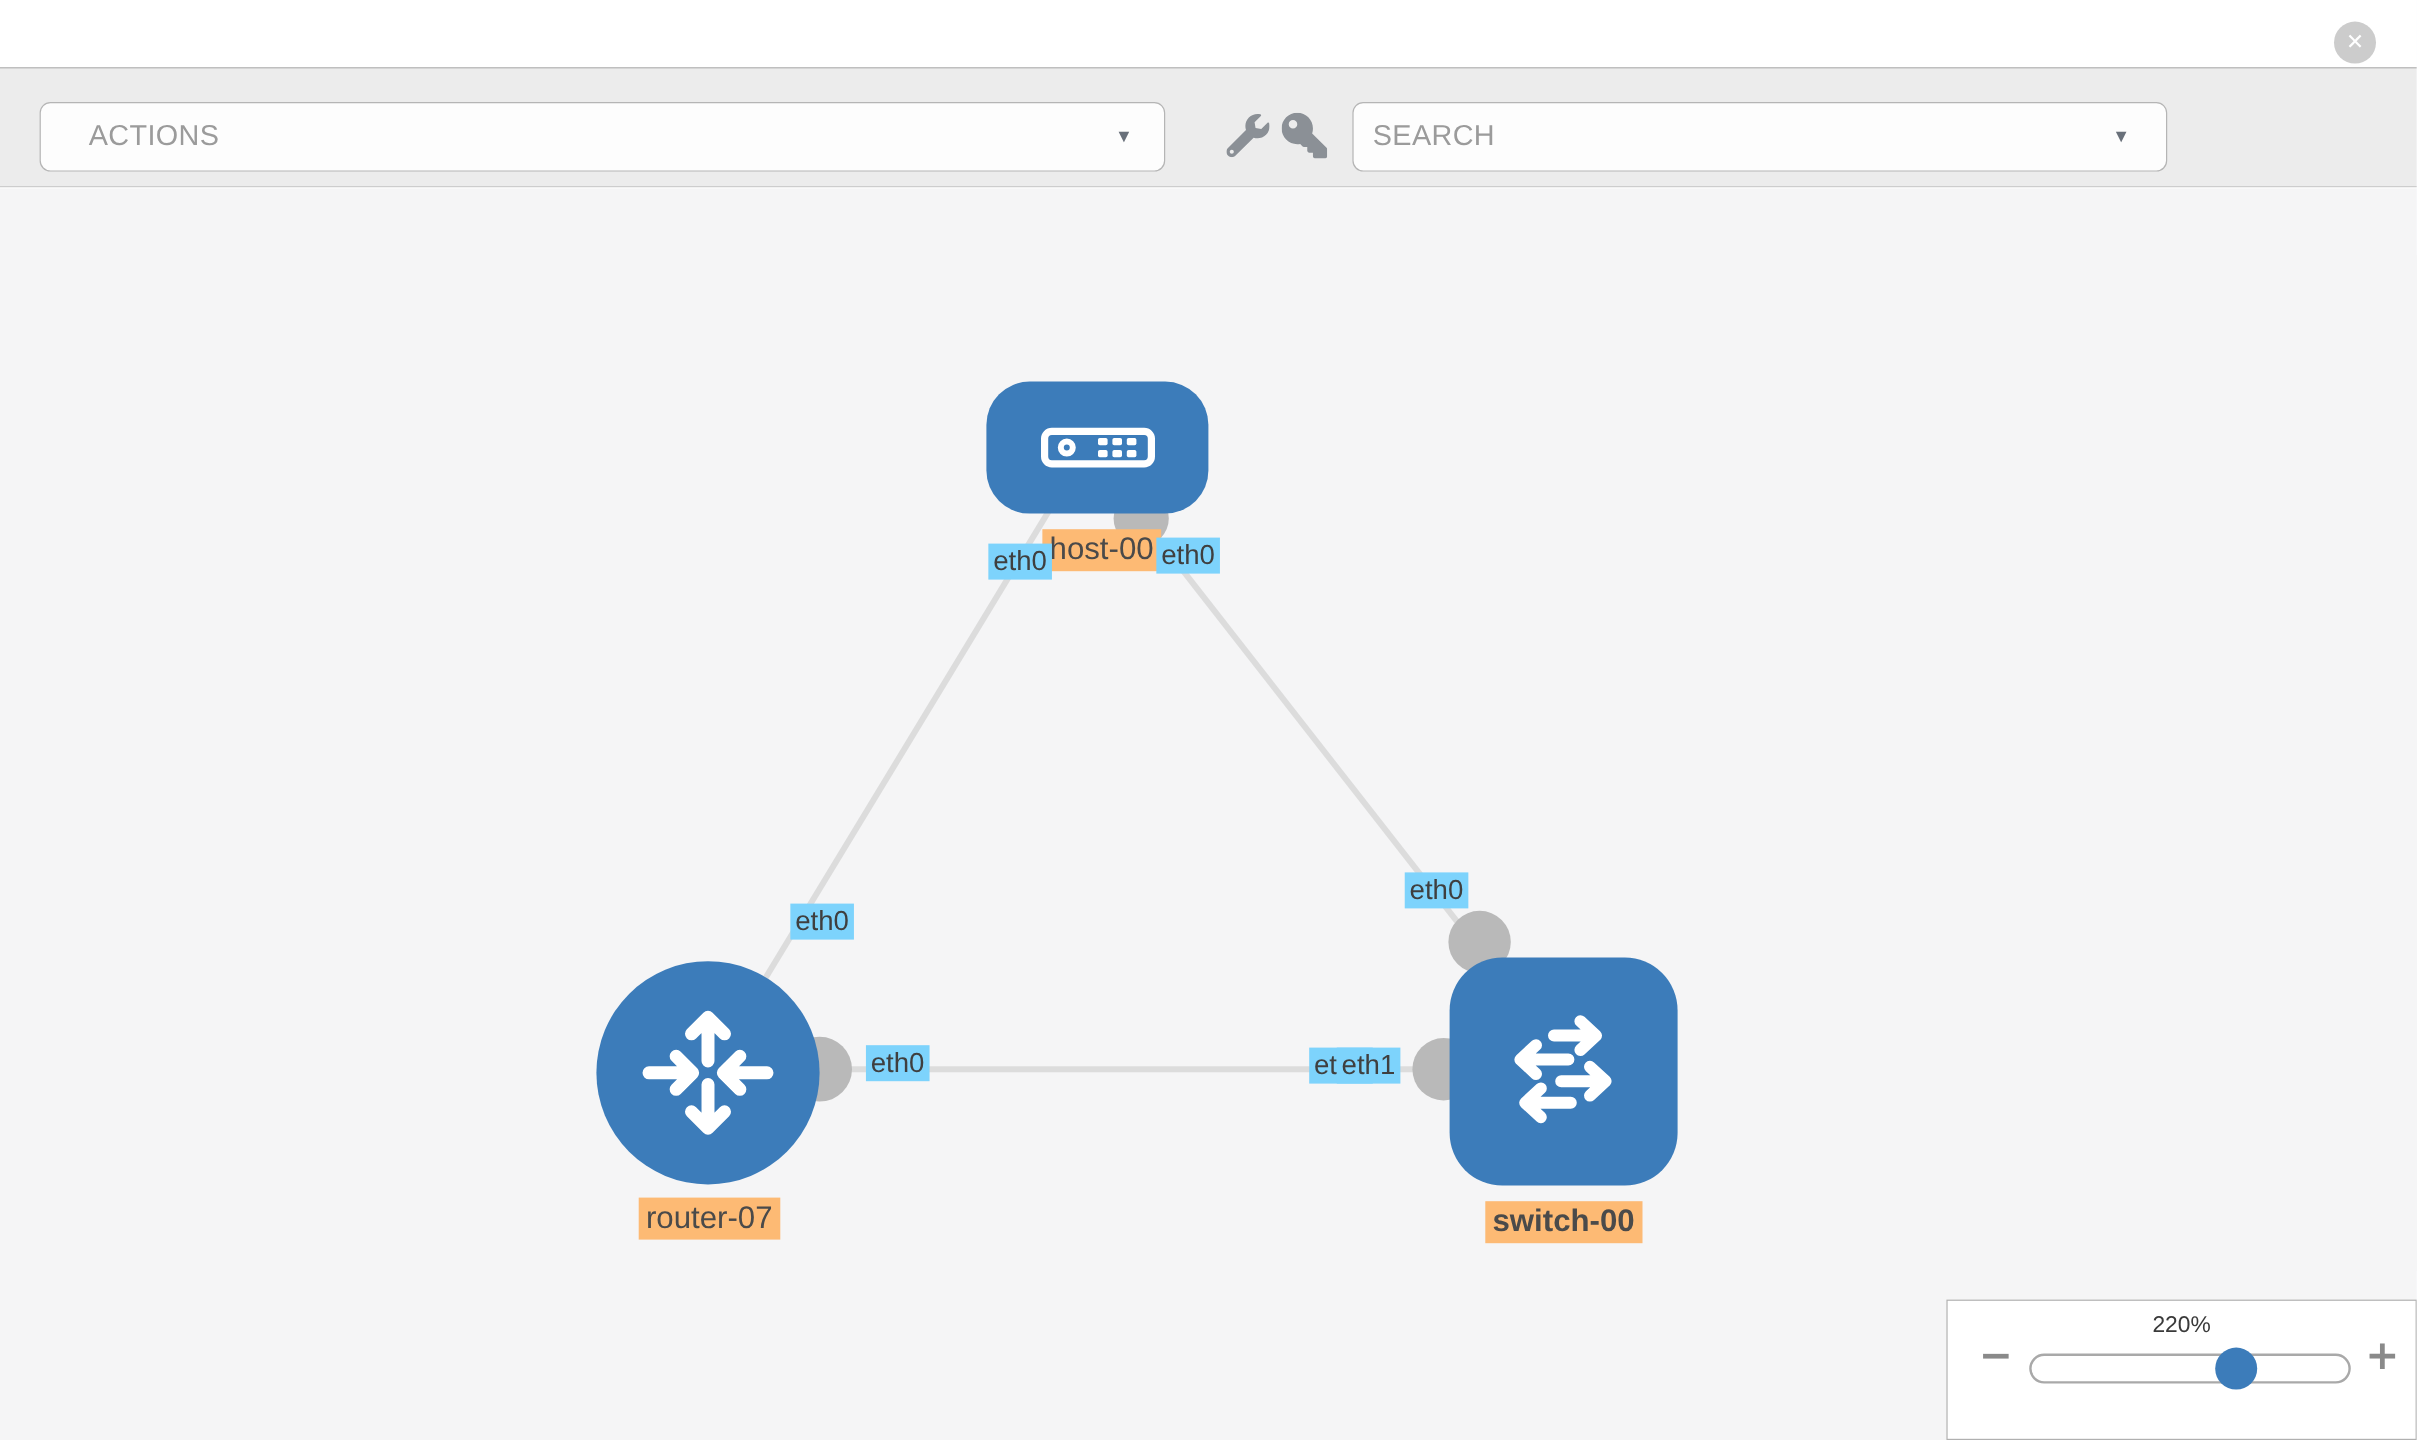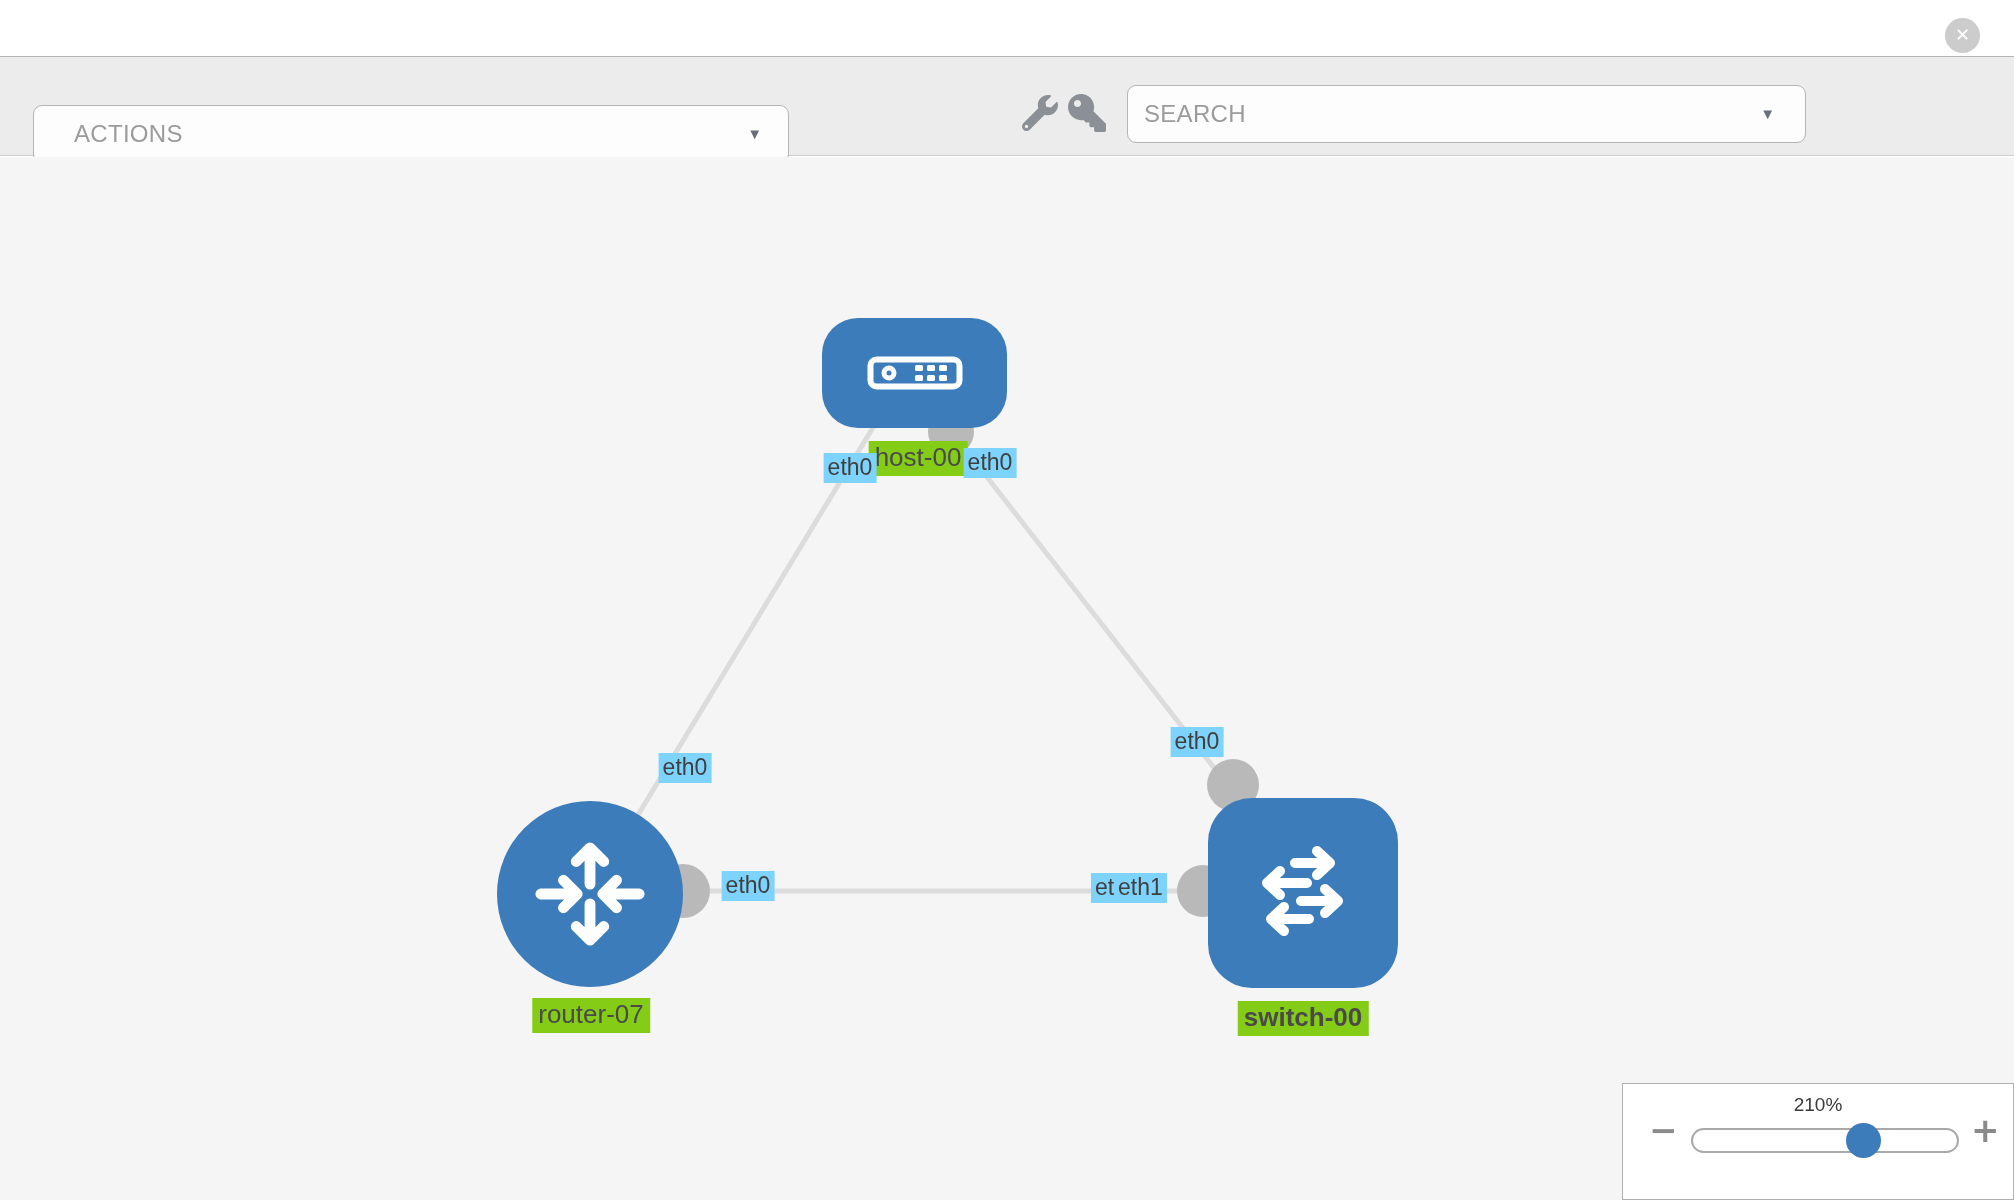--- a/index.html
+++ b/index.html
@@ -24,21 +24,21 @@
 
   
   .toolbar {
     position: absolute; left: 0; top: 56px; width: 2014px; height: 100px;
     background: #ececec; border-top: 1px solid #b3b3b3; border-bottom: 1px solid #cdcdcd;
   }
   .combo {
     position: absolute; top: 28px; height: 58px; background: #fdfdfd;
     border: 1px solid #b5b5b5; border-radius: 9px;
   }
-  .combo-actions { left: 33px;  width: 756px; margin-top: 20px; }
+  .combo-actions { left: 33px;  width: 938px; }
   .combo-search  { left: 1127px; width: 679px; }
   .combo-text {
     position: absolute; left: 0; top: 0; height: 56px; line-height: 56px;
     font-size: 24px; color: #9b9b9b; letter-spacing: .3px;
   }
   .combo-actions .combo-text { padding-left: 40px; }
   .combo-search  .combo-text { padding-left: 16px; }
   .combo-caret {
     position: absolute; top: 0; height: 56px; line-height: 56px;
     font-size: 15px; color: #69707a;
@@ -59,21 +59,21 @@
   .links-svg { position: absolute; left: 0; top: 0; }
 
   .node { position: absolute; background: #3c7cba; cursor: pointer; }
   .node svg { position: absolute; left: 50%; top: 50%; transform: translate(-50%, -50%); display: block; }
   .node-host   { left: 822px; top: 161px; width: 185px; height: 110px; border-radius: 36px; }
   .node-router { left: 497px; top: 644px; width: 186px; height: 186px; border-radius: 50%; }
   .node-switch { left: 1208px; top: 641px; width: 190px; height: 190px; border-radius: 44px; }
 
   .node-label {
     position: absolute; transform: translateX(-50%);
-    background: #84cc16; color: #4a4a4a; font-size: 26px;
+    background: #fdba74; color: #4a4a4a; font-size: 26px;
     padding: 1px 6px 3px 6px; white-space: nowrap; cursor: default;
   }
   .iface-label {
     position: absolute; background: #7dd3fc; color: #3f3f3f; font-size: 23px;
     padding: 1px 4px 2px 4px; white-space: nowrap; cursor: default;
   }
   .centered { transform: translateX(-50%); }
 
   
   .zoom-panel {
@@ -185,18 +185,18 @@
   <div class="iface-label centered" style="left:850px;  top:296px;">eth0</div>
   <div class="iface-label centered" style="left:990px;  top:291px;">eth0</div>
   <div class="iface-label centered" style="left:685px;  top:596px;">eth0</div>
   <div class="iface-label centered" style="left:748px;  top:714px;">eth0</div>
   <div class="iface-label centered" style="left:1197px; top:570px;">eth0</div>
   <div class="iface-label" style="left:1091px; top:716px;">eth0</div>
   <div class="iface-label" style="left:1114px; top:716px;">eth1</div>
 </div>
 
 <div class="zoom-panel">
-  <div class="zoom-level">210%</div>
+  <div class="zoom-level">220%</div>
   <div class="zoom-minus">−</div>
   <div class="zoom-track"></div>
   <div class="zoom-thumb"></div>
   <div class="zoom-plus">+</div>
 </div>
 
 </body></html>

